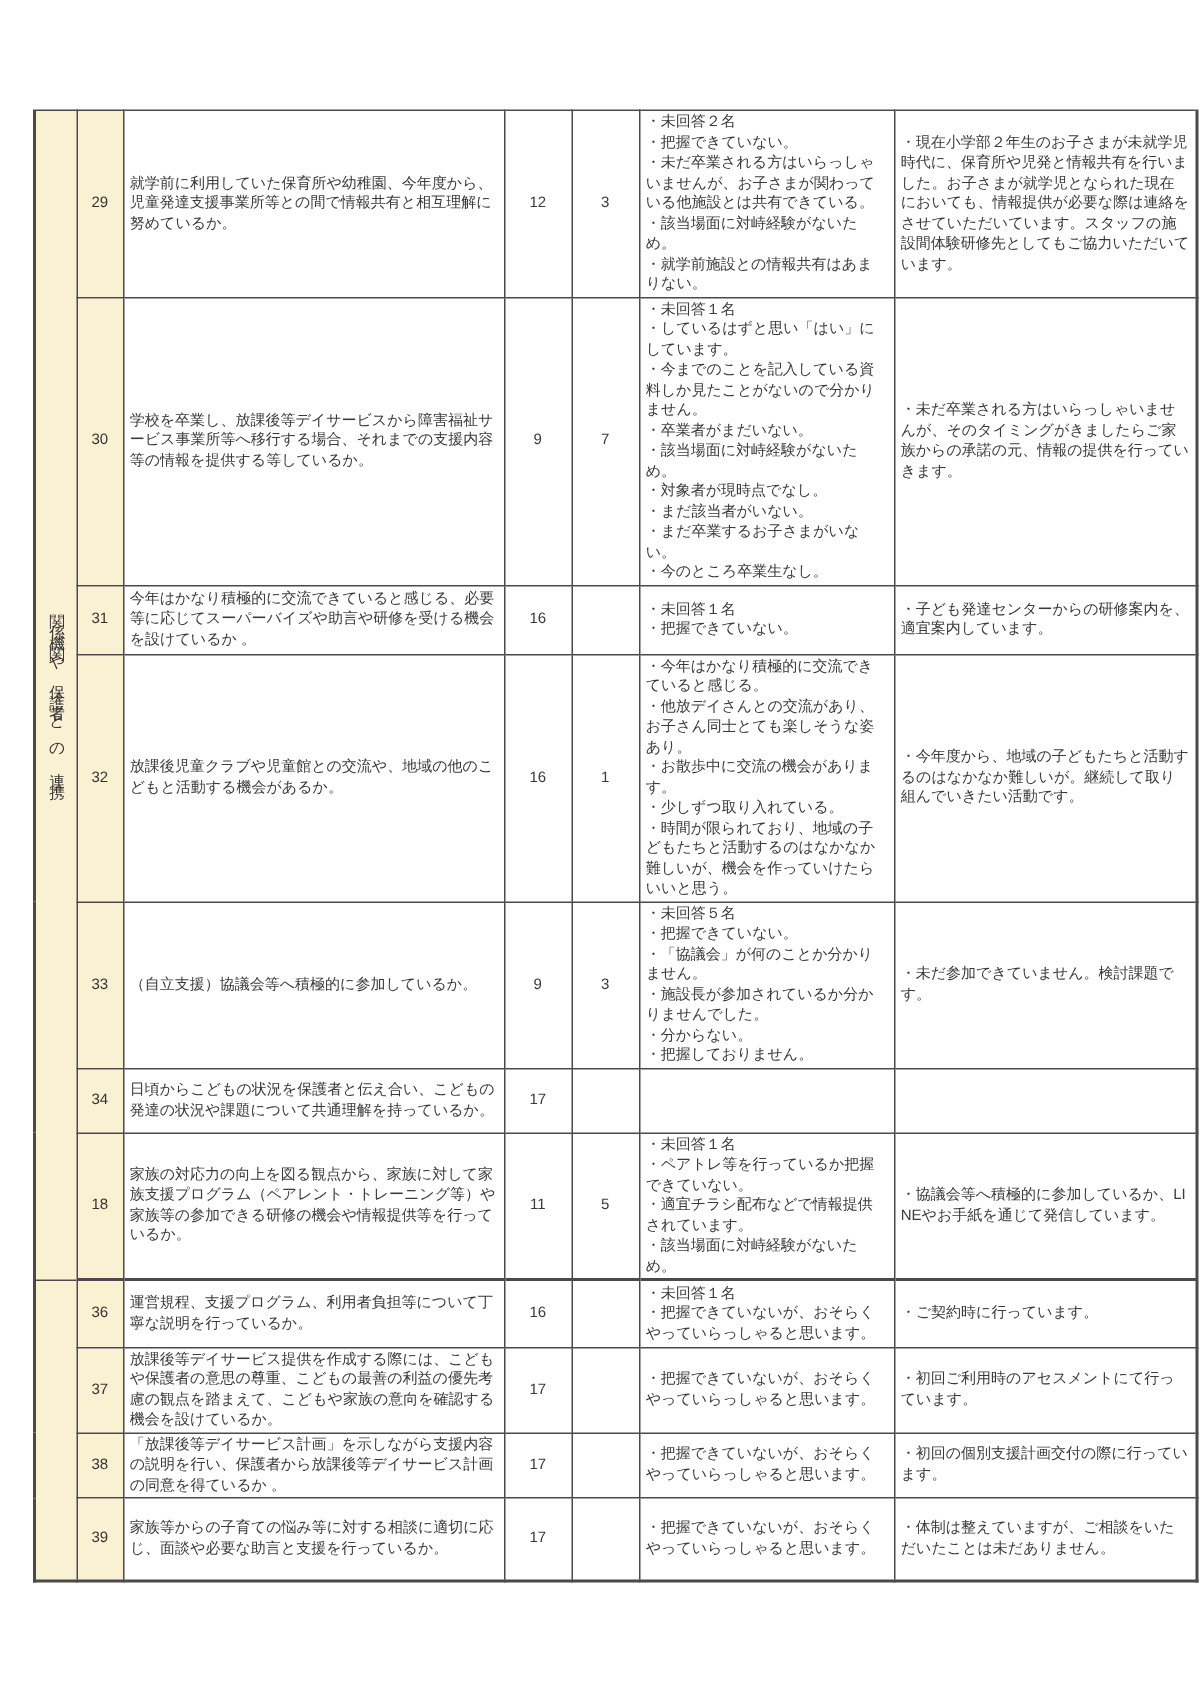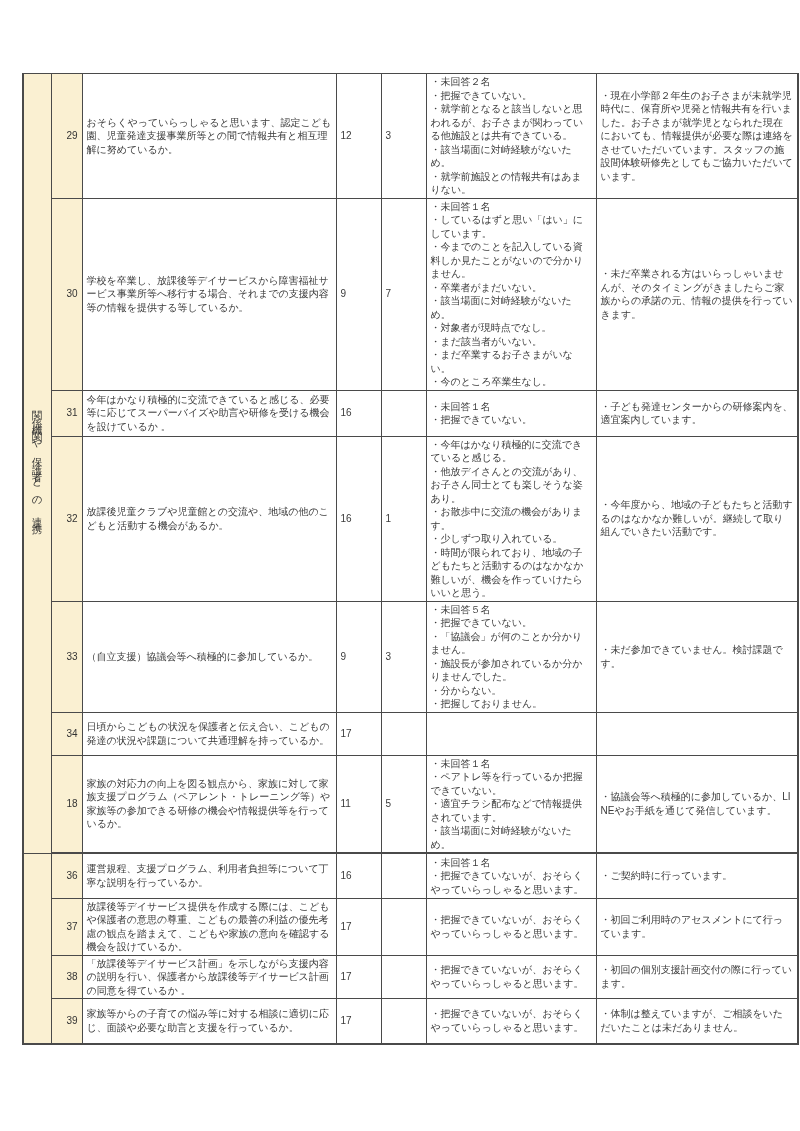--- a/index.html
+++ b/index.html
@@ -35,42 +35,42 @@
     text-align:center;vertical-align:middle;padding:0;
   }
   .vtext{
     display:inline-block;
     writing-mode:vertical-rl;text-orientation:upright;
     font-size:10.5px;letter-spacing:7px;line-height:1;
     color:#333;
   }
   td.num-cell{
     background:#faf0d2;
-    text-align:right;vertical-align:middle;
+    text-align:center;vertical-align:middle;
     font-size:10px;color:#333;
   }
   td.q-cell{vertical-align:middle;}
   td.cnt-cell{
-    text-align:left;vertical-align:bottom;
+    text-align:center;vertical-align:bottom;
     padding-bottom:4px;font-size:10px;
   }
   td.cm-cell,td.rs-cell{vertical-align:middle;padding:2px 3px;}
   .cm-line,.rs-text{margin:0;}
   
   tbody tr:nth-child(1){height:87px;}
   tbody tr:nth-child(2){height:155px;}
   tbody tr:nth-child(3){height:46px;}
   tbody tr:nth-child(4){height:122px;}
   tbody tr:nth-child(5){height:95px;}
   tbody tr:nth-child(6){height:43px;}
   tbody tr:nth-child(7){height:82px;}
   tbody tr:nth-child(8){height:45px;}
   tbody tr:nth-child(9){height:51px;}
   tbody tr:nth-child(10){height:43px;}
-  tbody tr:nth-child(11){height:45px;}
+  tbody tr:nth-child(11){height:55px;}
   
   tbody tr:nth-child(7) td{border-bottom-width:2px;}
   
   table.eval{border-top-width:1px;}
 </style>
 </head>
 <body>
 
 <div class="sheet">
   <table class="eval">
@@ -81,28 +81,28 @@
       <col class="c-y">
         <col class="c-n">
         <col class="c-cm">
         <col class="c-rs">
     </colgroup>
     <tbody id="eval-body">
         <tr>
     <td class="cat-cell" rowspan="7"><span class="vtext">関係機関や保護者との連携</span></td>
           <td class="num-cell">29</td>
     <td class="q-cell">
-            <div>おそらくやっていらっしゃると思います、認定こども園、児童発達支援事業所等との間で情報共有と相互理解に努めているか。</div>
+            <div>就学前に利用していた保育所や幼稚園、今年度から、児童発達支援事業所等との間で情報共有と相互理解に努めているか。</div>
           </td>
     <td class="cnt-cell">12</td>
     <td class="cnt-cell">3</td>
     <td class="cm-cell">
             <div class="cm-line">・未回答２名</div>
             <div class="cm-line">・把握できていない。</div>
-            <div class="cm-line">・就学前となると該当しないと思われるが、お子さまが関わっている他施設とは共有できている。</div>
+            <div class="cm-line">・未だ卒業される方はいらっしゃいませんが、お子さまが関わっている他施設とは共有できている。</div>
             <div class="cm-line">・該当場面に対峙経験がないため。</div>
             <div class="cm-line">・就学前施設との情報共有はあまりない。</div>
           </td>
     <td class="rs-cell">
             <div class="rs-text">・現在小学部２年生のお子さまが未就学児時代に、保育所や児発と情報共有を行いました。お子さまが就学児となられた現在においても、情報提供が必要な際は連絡をさせていただいています。スタッフの施設間体験研修先としてもご協力いただいています。</div>
           </td>
   </tr>
         <tr>
     <td class="num-cell">30</td>
     <td class="q-cell">

